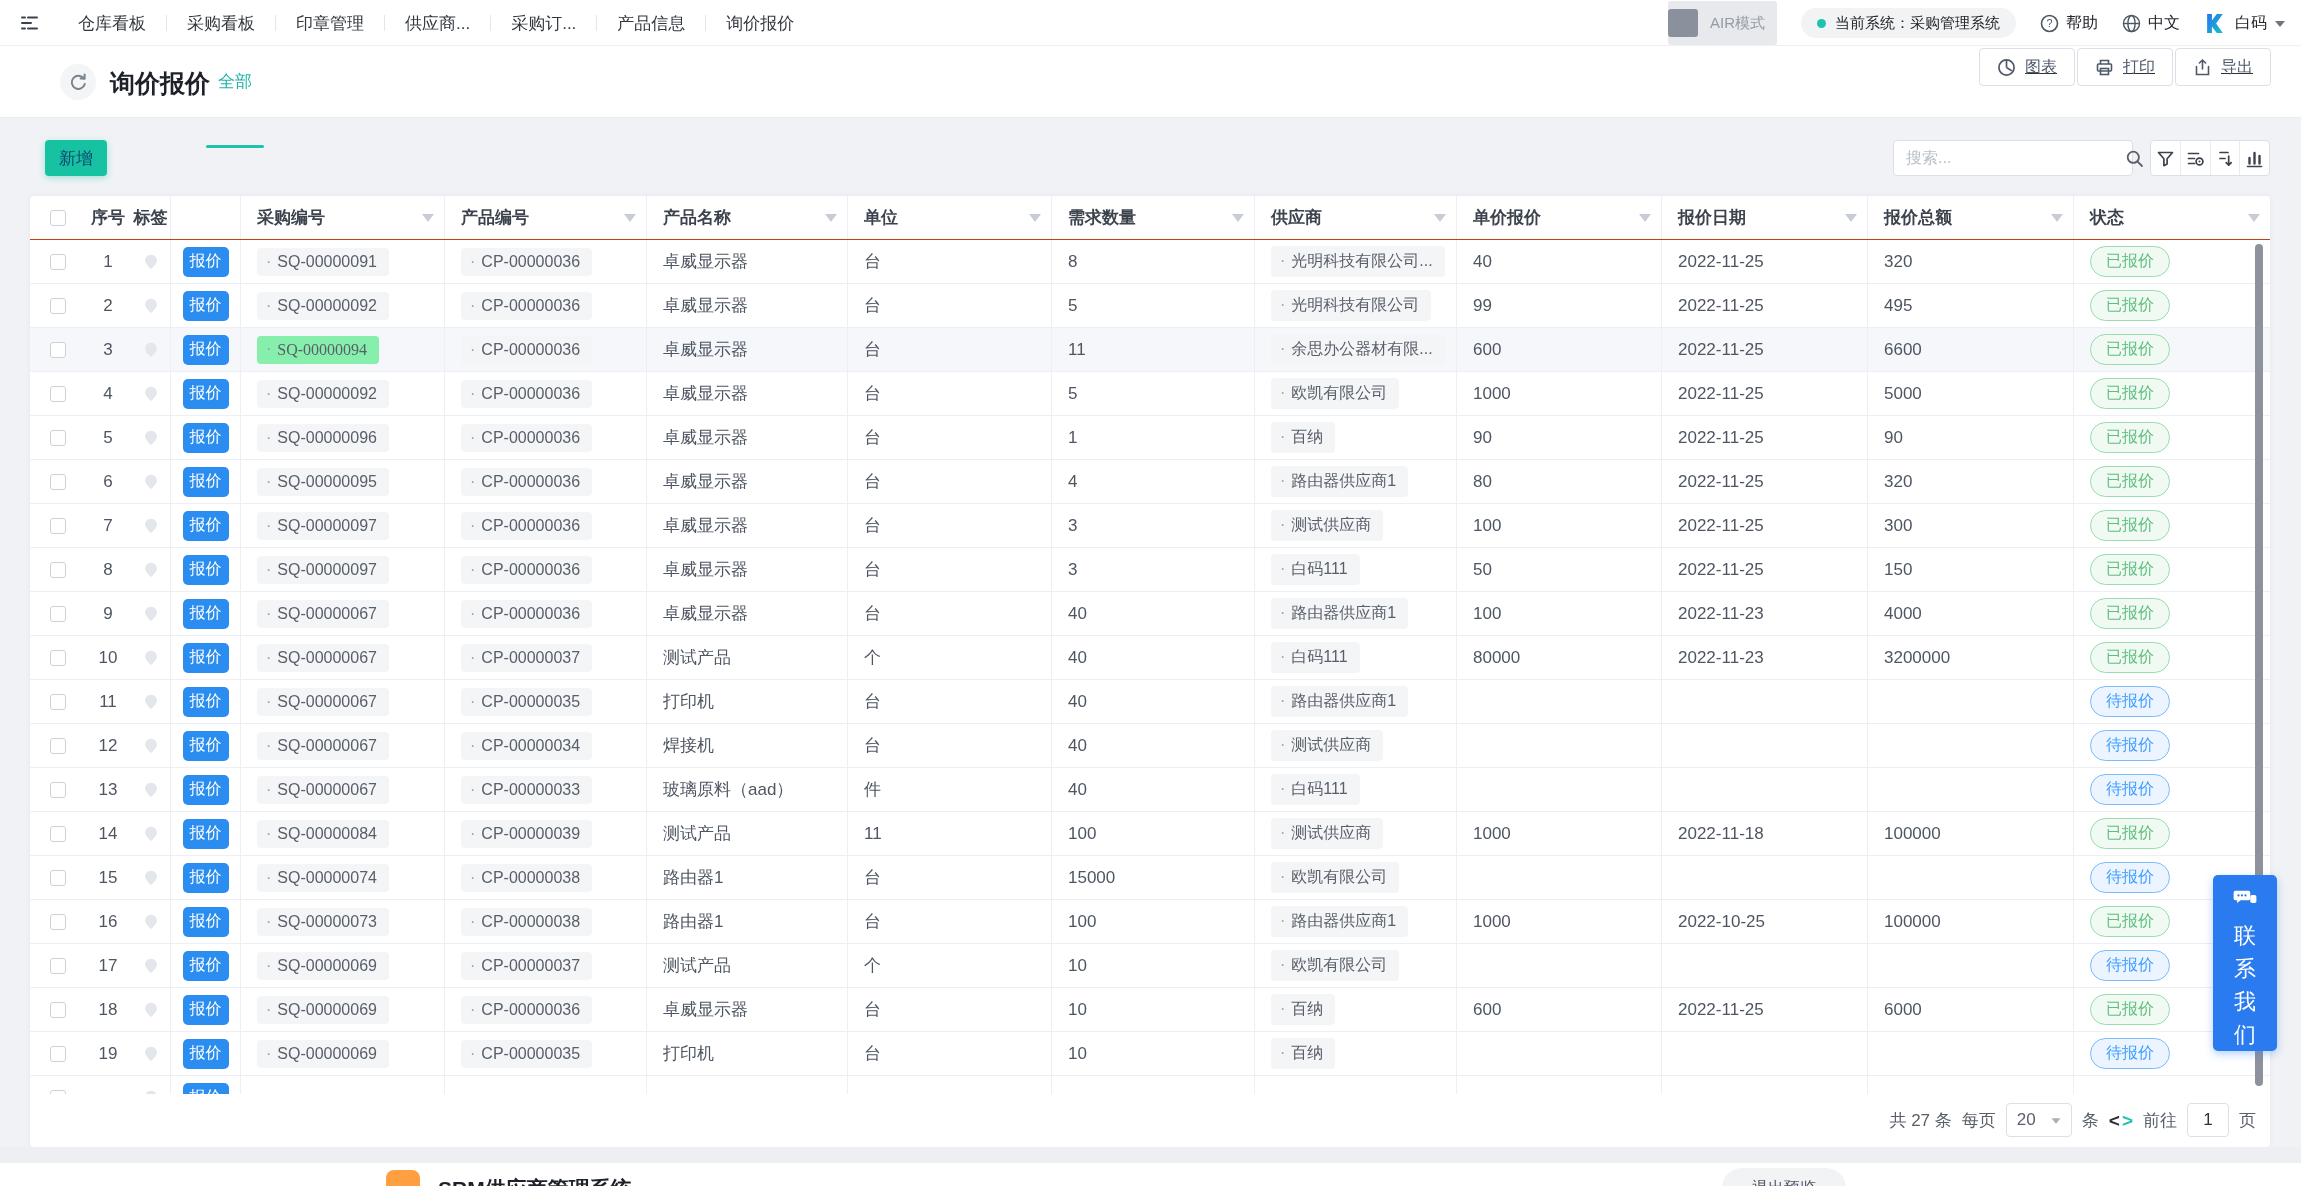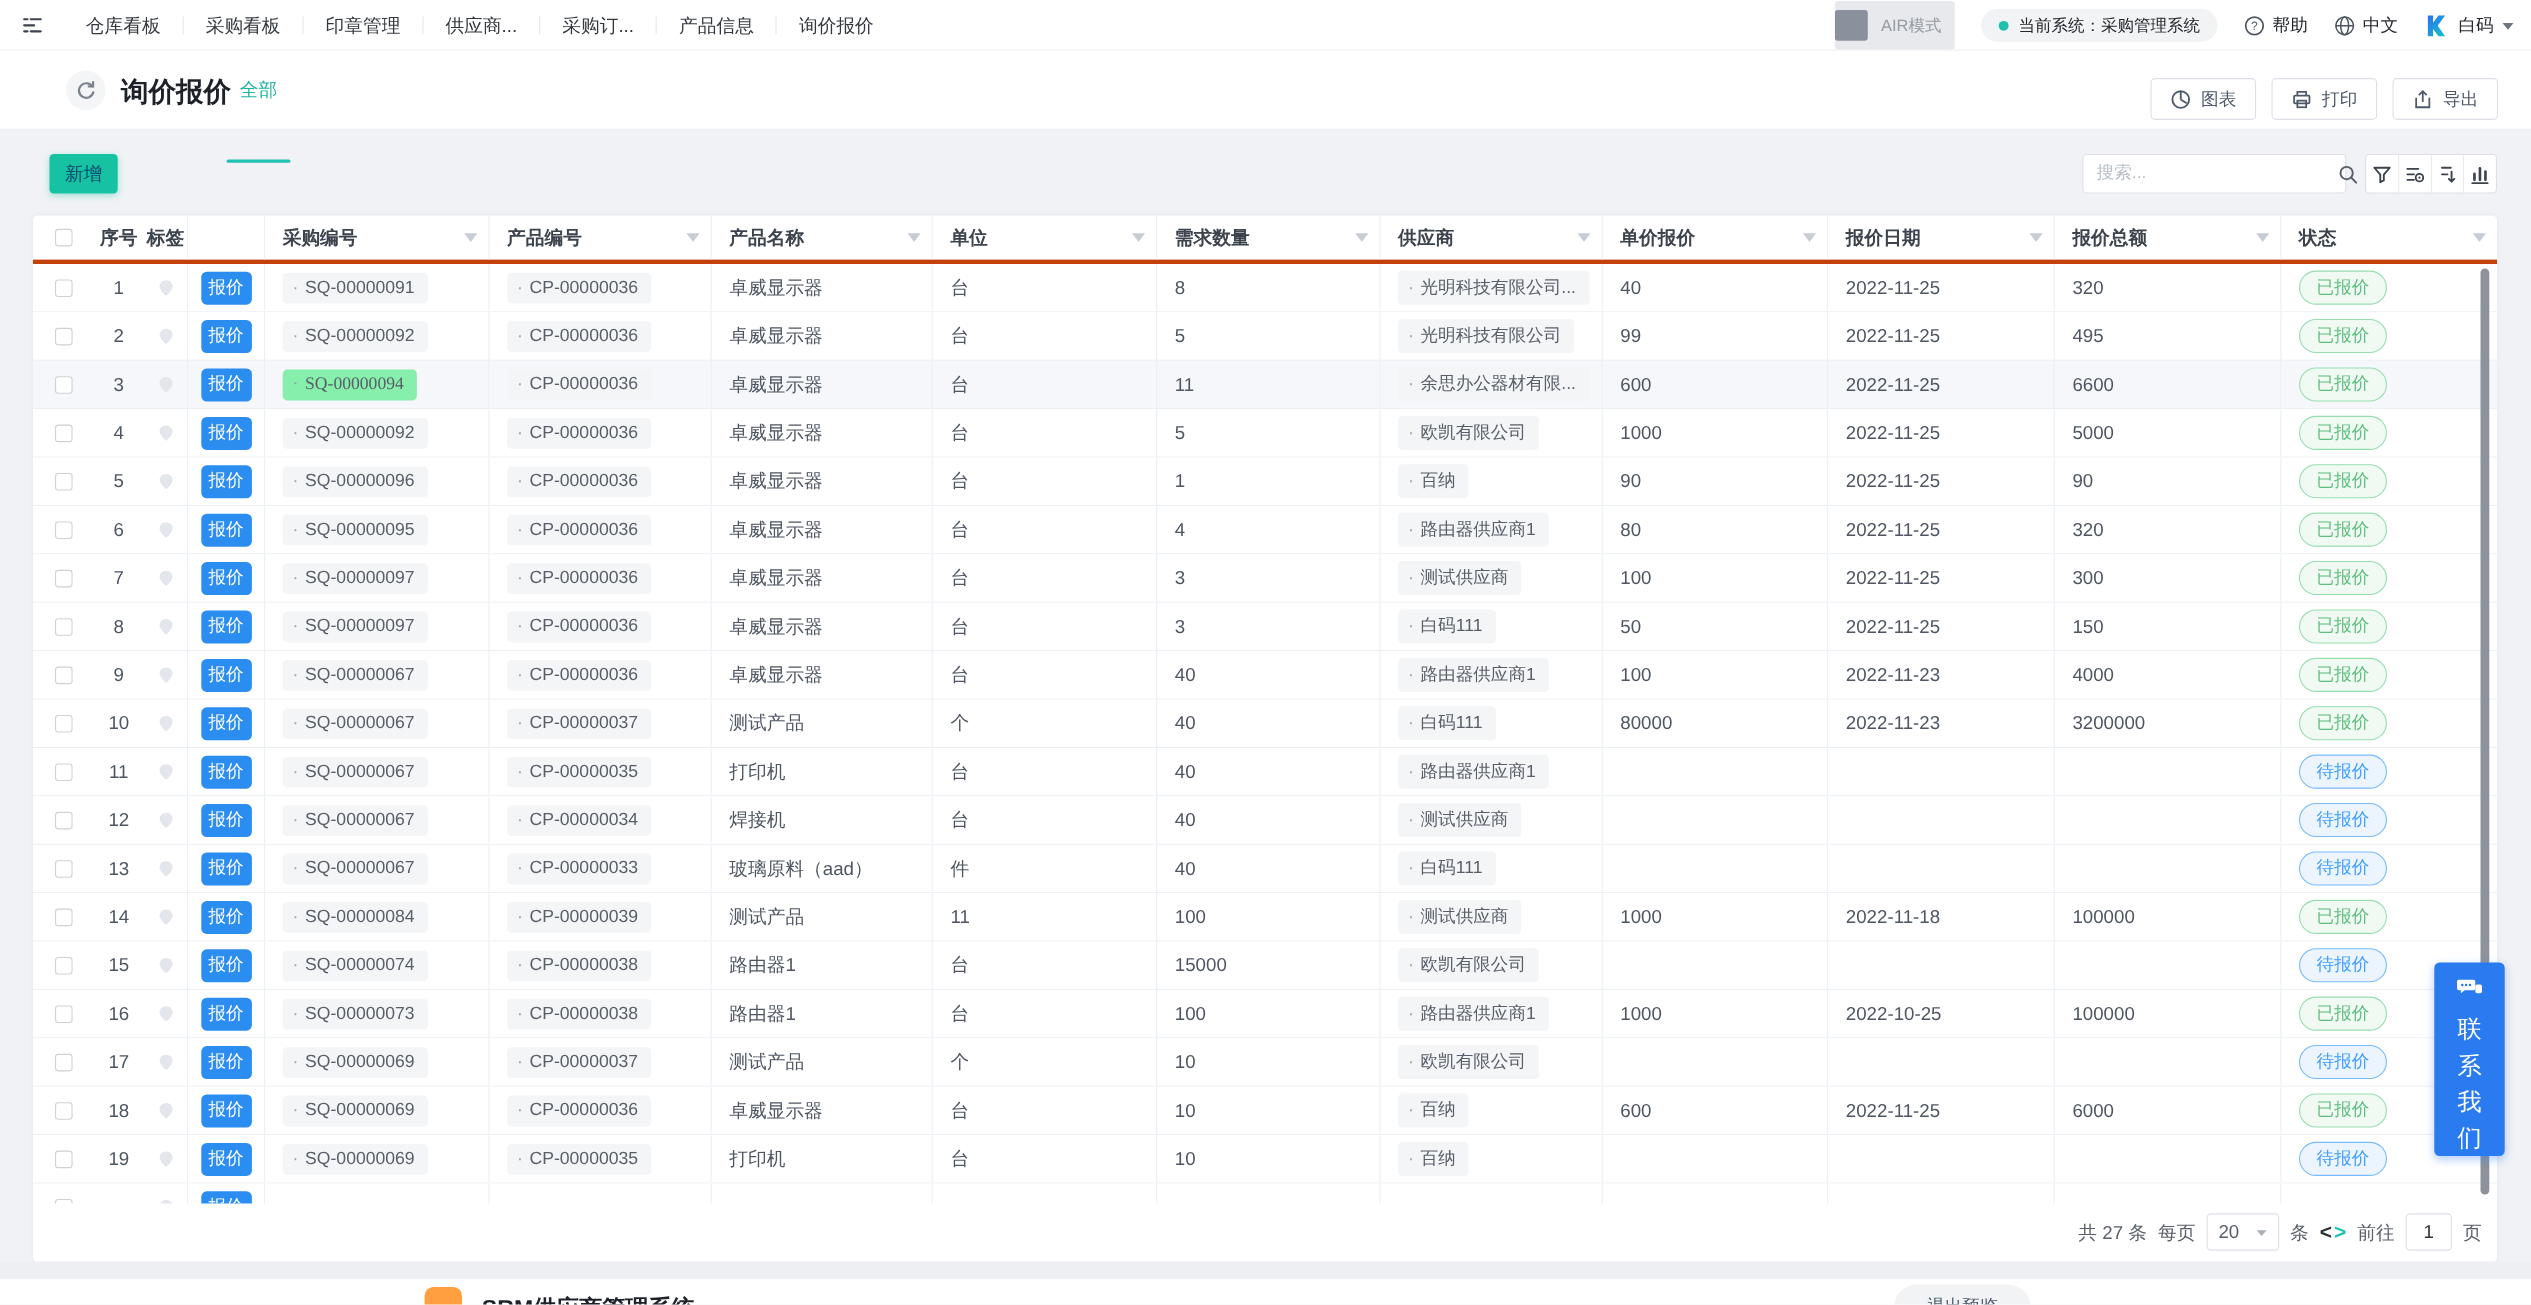--- a/index.html
+++ b/index.html
@@ -22,37 +22,37 @@
   .top-link { display:flex; align-items:center; gap:7px; font-size:16px; color:#23262b; cursor:pointer; }
   .brand { display:flex; align-items:center; gap:8px; font-size:16px; color:#23262b; cursor:pointer; }
   .caret-down { width:0; height:0; border-left:5px solid transparent; border-right:5px solid transparent; border-top:6px solid #6f757e; margin-top:2px; }
 
   
   .pagebar { position:absolute; left:0; top:46px; width:2301px; height:72px; background:#fff; border-bottom:1px solid #e9ebef; z-index:4; }
   .refresh-btn { position:absolute; left:60px; top:18px; width:36px; height:36px; border-radius:50%; background:#f4f5f7; display:flex; align-items:center; justify-content:center; cursor:pointer; }
   .page-title { position:absolute; left:110px; top:21px; font-size:25px; font-weight:700; color:#1d2129; }
   .page-tab { position:absolute; left:206px; top:24px; width:58px; text-align:center; font-size:17px; color:#1fb3a3; cursor:pointer; }
   .tab-underline { position:absolute; left:206px; top:99px; width:58px; height:3px; border-radius:2px; background:#1fc2af; }
-  .page-actions { position:absolute; right:30px; top:25px; display:flex; gap:14px; }
+  .page-actions { position:absolute; right:30px; top:2px; display:flex; gap:2px;text-decoration:underline; }
   .pa-btn { display:flex; align-items:center; gap:9px; height:38px; padding:0 17px; background:#fff; border:1px solid #dcdfe6; border-radius:4px; font-size:16px; color:#4e5969; cursor:pointer; }
 
   
   .btn-add { position:absolute; left:45px; top:140px; width:62px; height:36px; background:#17c2a2; color:#0c4a6e; font-size:17px; border:none; border-radius:4px; cursor:pointer; box-shadow:0 2px 6px rgba(23,194,162,.35); }
   .searchbox { position:absolute; left:1893px; top:140px; width:240px; height:36px; background:#fff; border:1px solid #dcdfe6; border-radius:4px; display:flex; align-items:center; }
   .searchbox input { flex:1; border:none; outline:none; font-size:16px; color:#6d28d9; padding:0 12px; background:transparent; font-family:inherit; }
   .searchbox input::placeholder { color:#b9bfc7; }
   .search-sep { width:1px; height:18px; background:#e5e6eb; }
   .search-ico { width:38px; display:flex; justify-content:center; cursor:pointer; }
   .icon-group { position:absolute; left:2150px; top:140px; width:120px; height:36px; background:#fff; border:1px solid #dcdfe6; border-radius:4px; display:flex; }
   .ig-btn { flex:1; display:flex; align-items:center; justify-content:center; cursor:pointer; }
   .ig-btn + .ig-btn { border-left:1px solid #e9ebef; }
 
   
   .card { position:absolute; left:30px; top:196px; width:2240px; height:951px; background:#fff; border-radius:4px; box-shadow:0 0 5px rgba(0,0,0,.05); }
-  .thead { display:flex; height:44px; border-bottom:4px solid #c2410c; }
+  .thead { display:flex; height:44px; border-bottom:1px solid #c2410c; }
   .th { display:flex; align-items:center; padding-left:16px; font-size:17px; font-weight:700; color:#3c434d; position:relative; }
   .rows-clip { height:854px; overflow:hidden; }
   .tr { display:flex; height:44px; border-bottom:1px solid #eceff4; background:#fff; }
   .tr.hl { background:#f5f7fa; }
   .td { display:flex; align-items:center; padding-left:16px; font-size:17px; color:#4e5662; position:relative; overflow:hidden; white-space:nowrap; }
   .c0{width:55px; justify-content:center; padding-left:0;}
   .c1{width:46px; justify-content:center; padding-left:0;}
   .c2{width:40px; justify-content:center; padding-left:0;}
   .c3{width:70px; justify-content:center; padding-left:0;}
   .c4{width:204px;} .c5{width:202px;} .c6{width:201px;} .c7{width:204px;}

